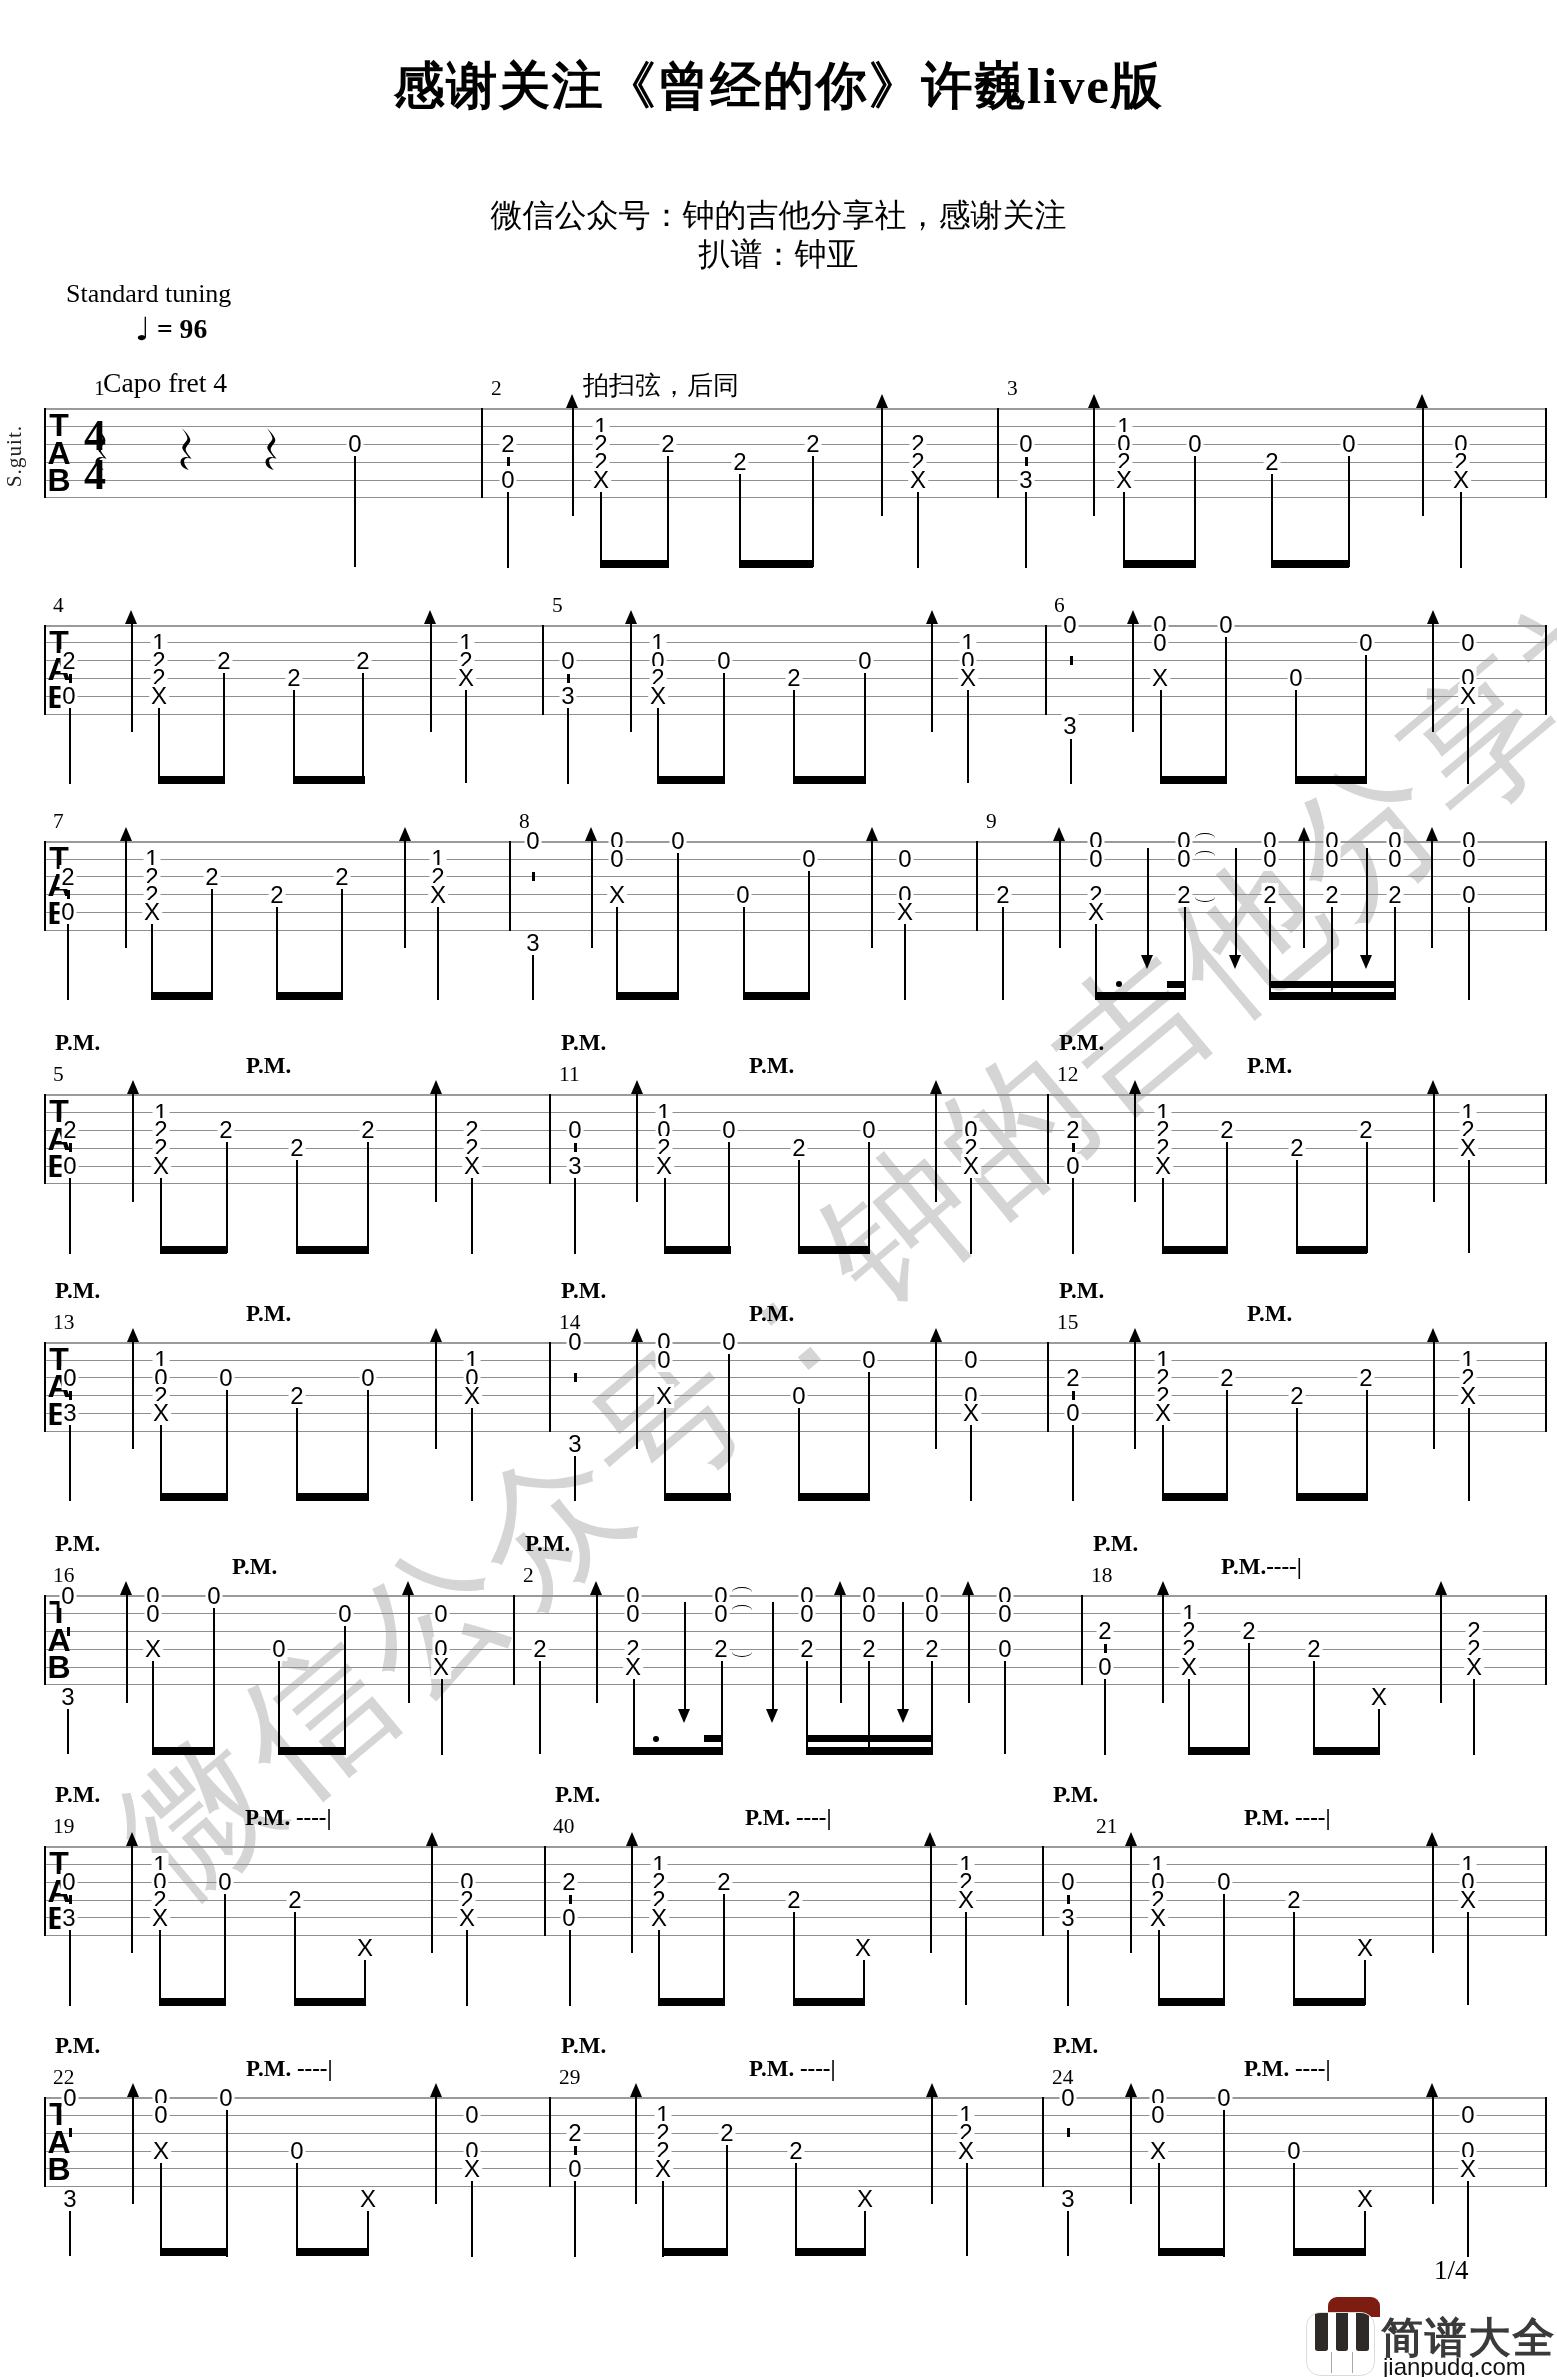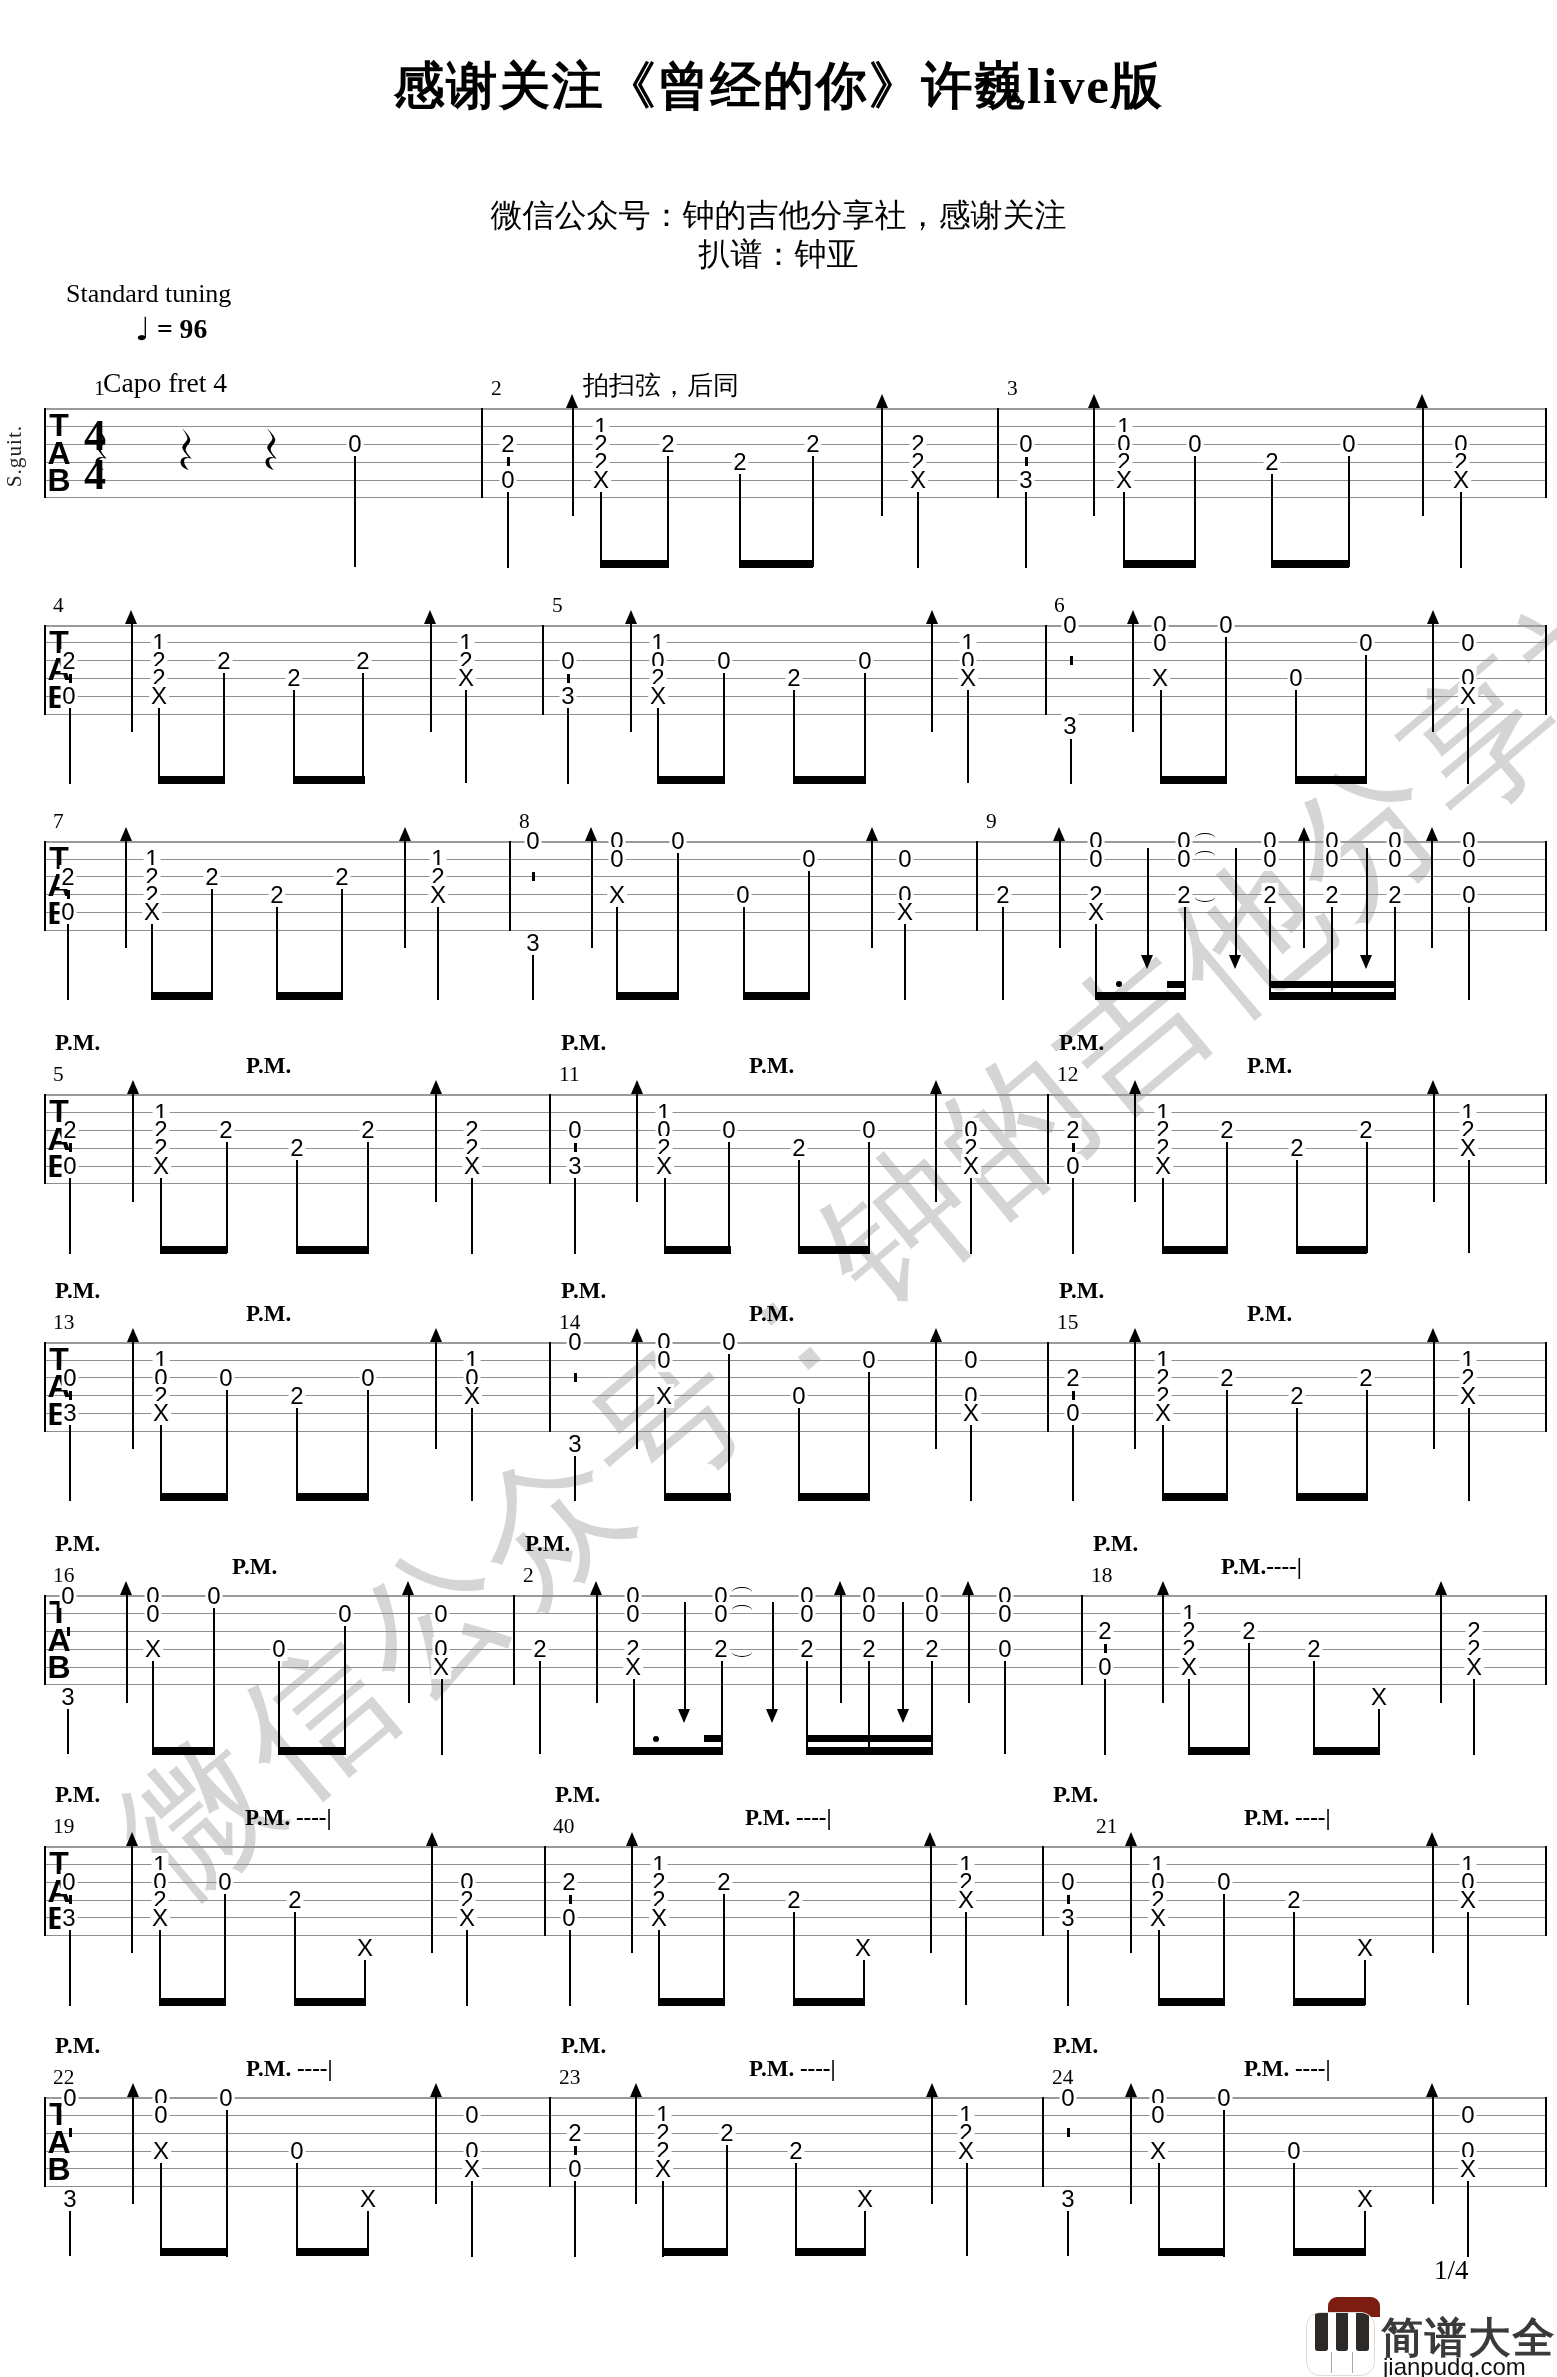--- a/index.html
+++ b/index.html
@@ -781,21 +781,21 @@
     <div class="note" style="left: 297px; top: 2139px;">0</div>
     <div class="stem" style="left: 296px; top: 2163px; height: 93px;"></div>
     <div class="note" style="left: 368px; top: 2187px;">X</div>
     <div class="stem" style="left: 367px; top: 2211px; height: 45px;"></div>
     <div class="arrowhead" style="left: 430px; top: 2083px; border-left: 6.2px solid transparent; border-right: 6.2px solid transparent; border-bottom: 14.2px solid rgb(0, 0, 0);"></div>
     <div class="arrowbody" style="left: 435px; top: 2095px; height: 109px;"></div>
     <div class="note" style="left: 472px; top: 2103px;">0</div>
     <div class="note" style="left: 472px; top: 2139px;">0</div>
     <div class="note" style="left: 472px; top: 2157px;">X</div>
     <div class="stem" style="left: 471px; top: 2181px; height: 76px;"></div>
-    <div class="mnum" style="left: 559px; top: 2065px;">23</div>
+    <div class="mnum" style="left: 559px; top: 2065px;">29</div>
     <div class="beam" style="left: 662px; top: 2248px; width: 66px;"></div>
     <div class="beam" style="left: 795px; top: 2248px; width: 71px;"></div>
     <div class="note" style="left: 575px; top: 2121px;">2</div>
     <div class="note" style="left: 575px; top: 2157px;">0</div>
     <div class="dashmark" style="left: 574px; top: 2146px;"></div>
     <div class="stem" style="left: 574px; top: 2181px; height: 76px;"></div>
     <div class="arrowhead" style="left: 630px; top: 2083px; border-left: 6.2px solid transparent; border-right: 6.2px solid transparent; border-bottom: 14.2px solid rgb(0, 0, 0);"></div>
     <div class="arrowbody" style="left: 635px; top: 2095px; height: 109px;"></div>
     <div class="note" style="left: 663px; top: 2103px;">1</div>
     <div class="note" style="left: 663px; top: 2121px;">2</div>

